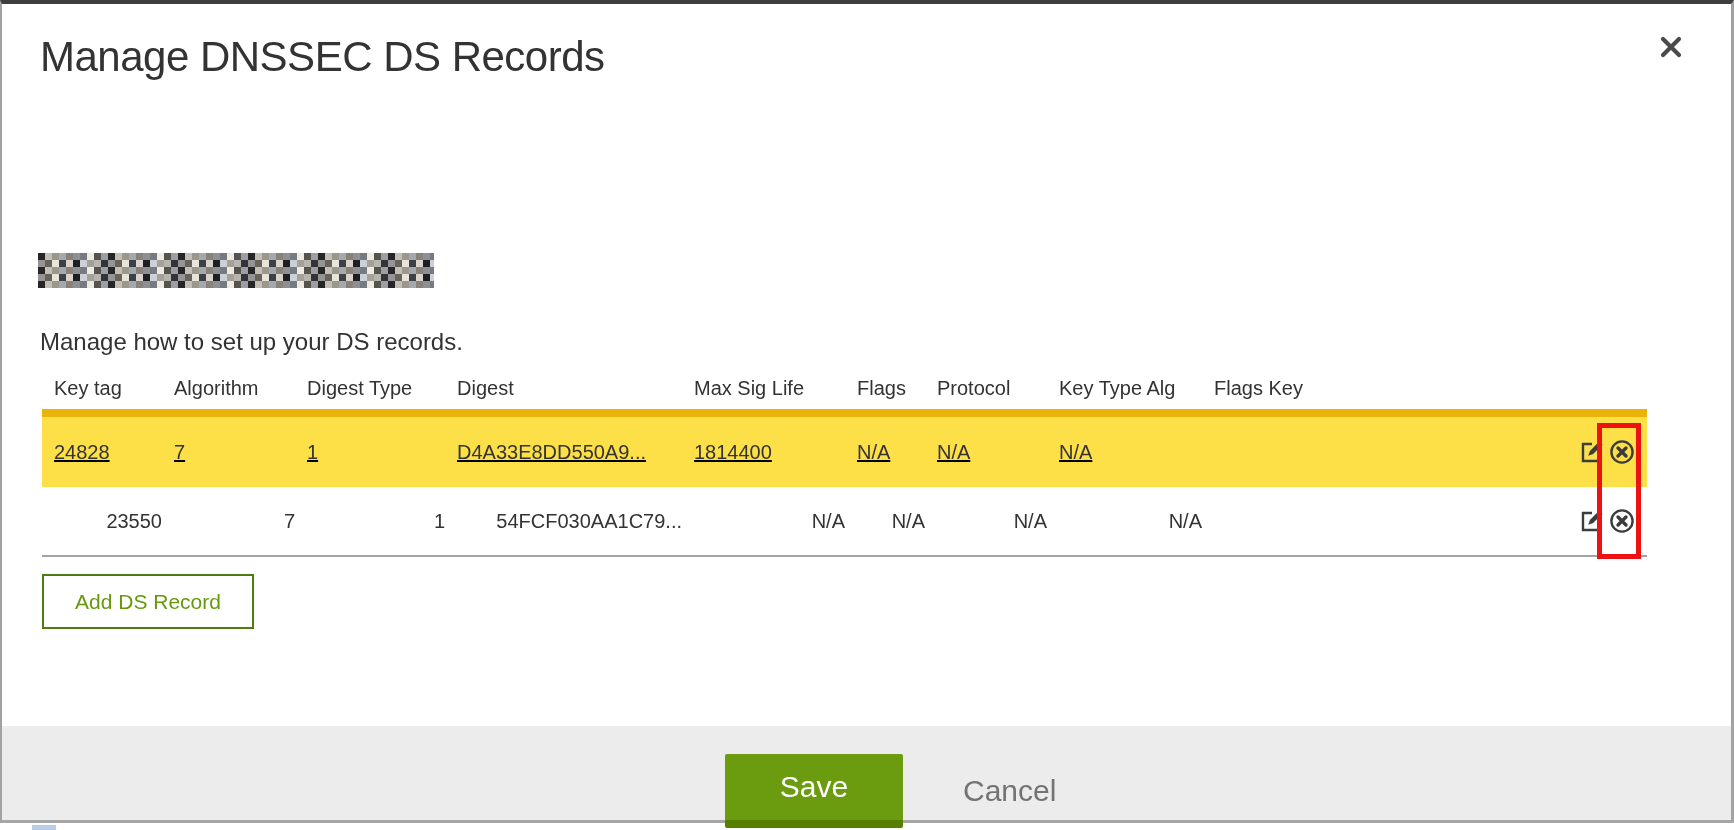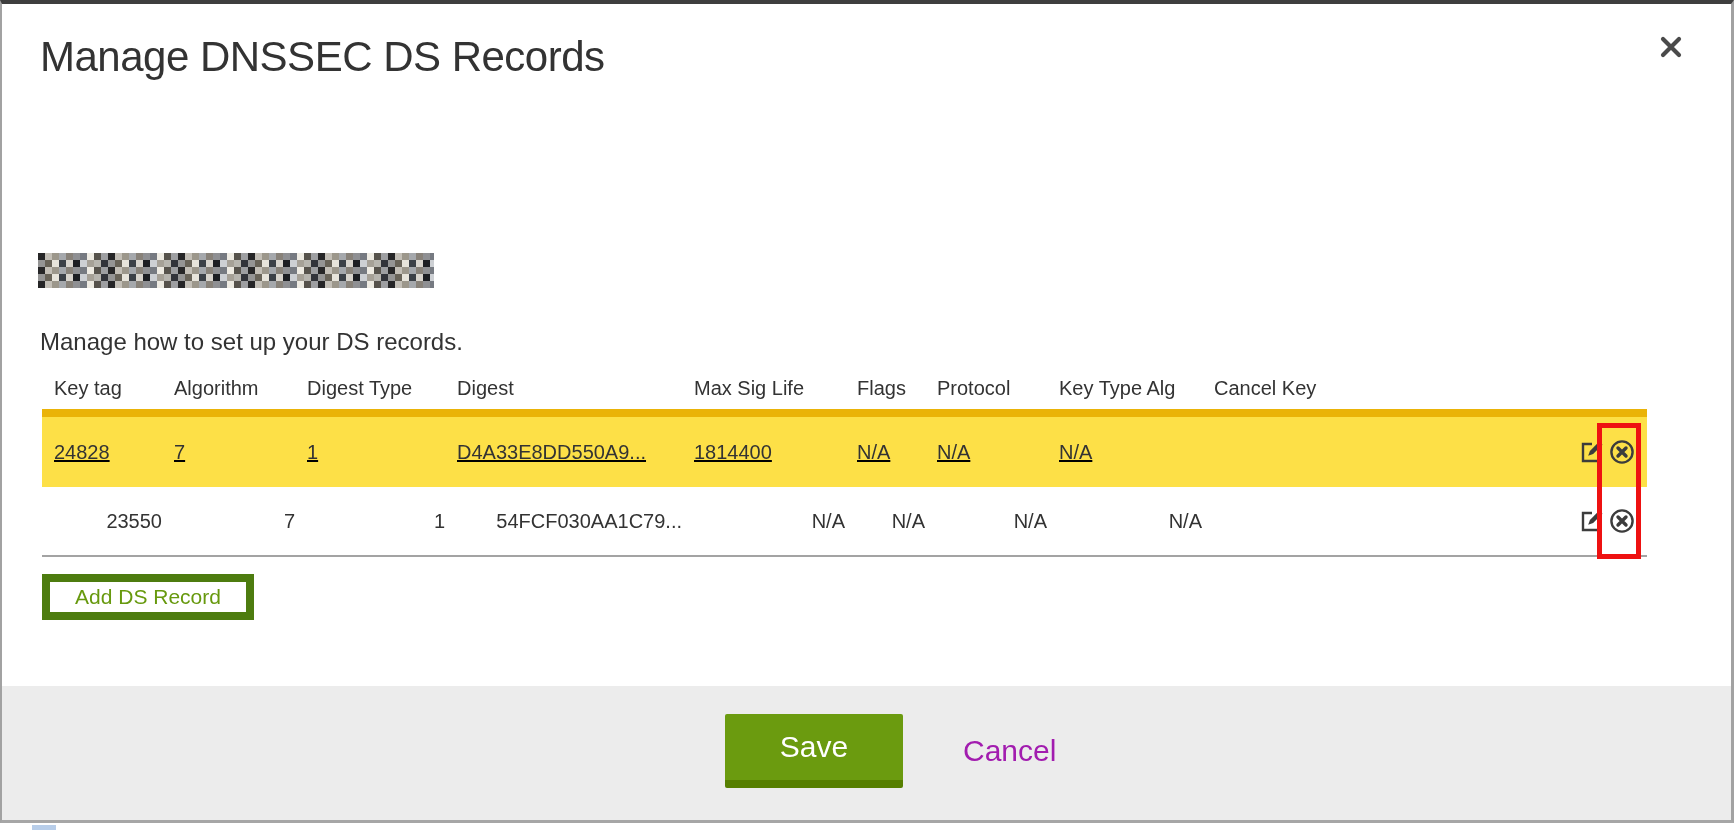--- a/index.html
+++ b/index.html
@@ -58,41 +58,41 @@
   .trow.last { border-bottom:2px solid #a3a3a3;text-align:right; }
   .td.actions { display:flex; justify-content:flex-end; align-items:center; gap:4px; padding-right:12px; padding-left:0; }
   .icon-btn { background:none; border:none; padding:0; cursor:pointer; width:26px; height:26px; display:flex; align-items:center; justify-content:center; }
 
   .red-annotation {
     position:absolute; left:1595px; top:419px; width:44px; height:136px;
     border:5px solid #ee1111; pointer-events:none; z-index:5;
   }
 
   .add-ds-btn {
-    position:absolute; left:40px; top:570px; height:46px; min-width:212px;
-    background:#ffffff; border:8px solid #4d7c0f; color:#67990e;
+    position:absolute; left:40px; top:570px; height:55px; min-width:212px;
+    background:#ffffff; border:2px solid #4d7c0f; color:#67990e;
     font-size:21px; font-family:"Liberation Sans", sans-serif;
     display:flex; align-items:center; justify-content:center; padding:0 24px;
     cursor:pointer;
   }
 
   .modal-footer {
-    position:absolute; left:0; right:0; bottom:0; height:134px; background:#ececec;
+    position:absolute; left:0; right:0; bottom:0; height:94px; background:#ececec;
   }
   .footer-actions {
     position:absolute; left:723px; top:28px; display:flex; align-items:center; gap:60px;
   }
   .save-btn {
     width:178px; height:74px; background:#6b9b0f; border:none;
     border-bottom:8px solid #567f00; border-radius:2px;
     color:#ffffff; font-size:30px; font-family:"Liberation Sans", sans-serif;
     cursor:pointer;
   }
   .cancel-link {
-    font-size:30px; color:#a21caf; text-decoration:none; cursor:pointer;
+    font-size:30px; color:#737373; text-decoration:none; cursor:pointer;
   }
 
   .bg-artifact {
     position:absolute; left:32px; top:825px; width:24px; height:5px;
     background:#b7cde9;
   }
 </style>
 </head>
 <body>
 
@@ -115,21 +115,21 @@
 
       <div class="tgrid thead">
         <div class="th">Key tag</div>
         <div class="th">Algorithm</div>
         <div class="th">Digest Type</div>
         <div class="th">Digest</div>
         <div class="th">Max Sig Life</div>
         <div class="th">Flags</div>
         <div class="th">Protocol</div>
         <div class="th">Key Type Alg</div>
-        <div class="th">Cancel Key</div>
+        <div class="th">Flags Key</div>
         <div class="th"></div>
       </div>
 
       <div class="tgrid trow odd">
         <div class="td">24828</div>
         <div class="td">7</div>
         <div class="td">1</div>
         <div class="td">D4A33E8DD550A9...</div>
         <div class="td">1814400</div>
         <div class="td">N/A</div>

